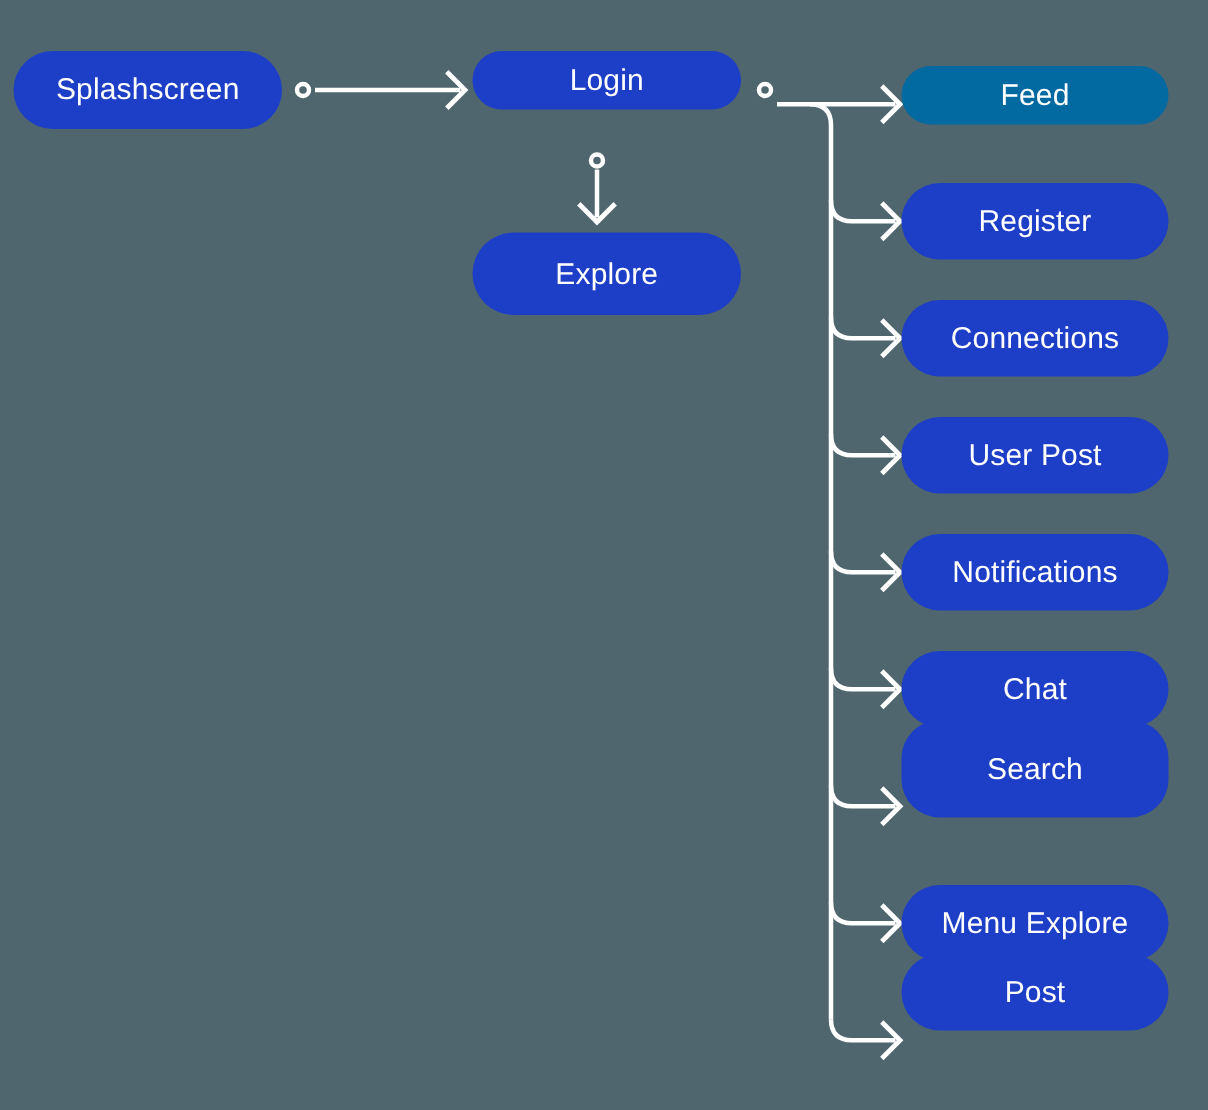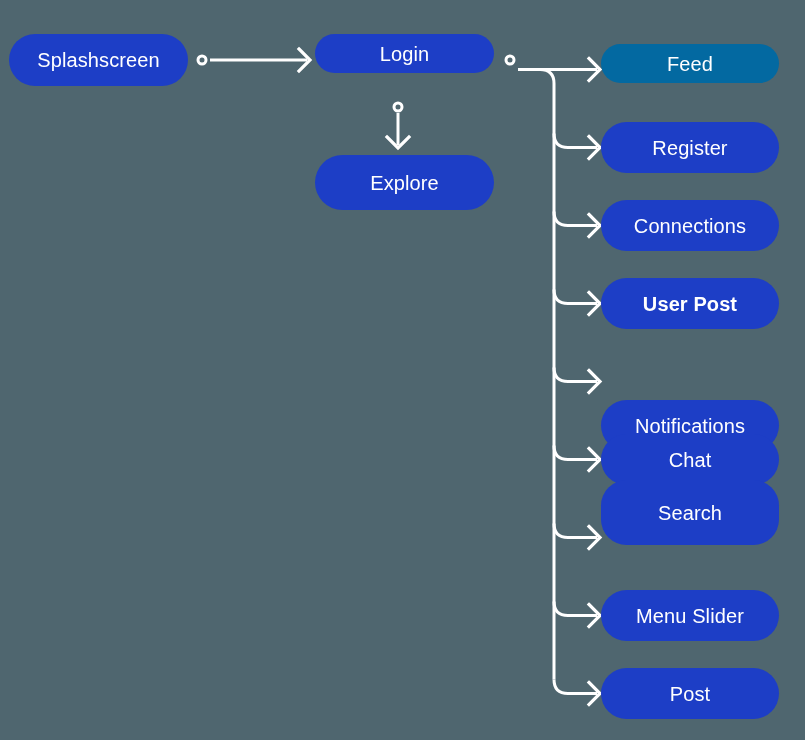--- a/index.html
+++ b/index.html
@@ -90,33 +90,33 @@
       </div>
       <div class="node" style="left: 601px; top: 44px; width: 178px; height: 39px; border-radius: 25.5px; background: #0369a1; color: rgb(255, 255, 255);">
         <span class="node-label">Feed</span>
       </div>
       <div class="node" style="left: 601px; top: 122px; width: 178px; height: 51px; border-radius: 25.5px; background: rgb(29, 62, 198); color: rgb(255, 255, 255);">
         <span class="node-label">Register</span>
       </div>
       <div class="node" style="left: 601px; top: 200px; width: 178px; height: 51px; border-radius: 25.5px; background: rgb(29, 62, 198); color: rgb(255, 255, 255);">
         <span class="node-label">Connections</span>
       </div>
-      <div class="node" style="left: 601px; top: 278px; width: 178px; height: 51px; border-radius: 25.5px; background: rgb(29, 62, 198); color: rgb(255, 255, 255); font-weight: bold;">
+      <div class="node" style="left: 601px; top: 278px; width: 178px; height: 51px; border-radius: 25.5px; background: rgb(29, 62, 198); color: rgb(255, 255, 255);">
         <span class="node-label">User Post</span>
       </div>
-      <div class="node" style="left: 601px; top: 356px; width: 178px; height: 51px; border-radius: 25.5px; background: rgb(29, 62, 198); color: rgb(255, 255, 255); margin-top: 44px;">
+      <div class="node" style="left: 601px; top: 356px; width: 178px; height: 51px; border-radius: 25.5px; background: rgb(29, 62, 198); color: rgb(255, 255, 255);">
         <span class="node-label">Notifications</span>
       </div>
       <div class="node" style="left: 601px; top: 434px; width: 178px; height: 51px; border-radius: 25.5px; background: rgb(29, 62, 198); color: #ffffff;">
         <span class="node-label">Chat</span>
       </div>
       <div class="node" style="left: 601px; top: 480px; width: 178px; height: 65px; border-radius: 25.5px; background: rgb(29, 62, 198); color: rgb(255, 255, 255);">
         <span class="node-label">Search</span>
       </div>
       <div class="node" style="left: 601px; top: 590px; width: 178px; height: 51px; border-radius: 25.5px; background: rgb(29, 62, 198); color: rgb(255, 255, 255);">
-        <span class="node-label">Menu Slider</span>
+        <span class="node-label">Menu Explore</span>
       </div>
-      <div class="node" style="left: 601px; top: 668px; width: 178px; height: 51px; border-radius: 25.5px; background: rgb(29, 62, 198); color: rgb(255, 255, 255);">
+      <div class="node" style="left: 601px; top: 636px; width: 178px; height: 51px; border-radius: 25.5px; background: rgb(29, 62, 198); color: rgb(255, 255, 255);">
         <span class="node-label">Post</span>
       </div>
     </div>
 
 </div>
 
 </body></html>

